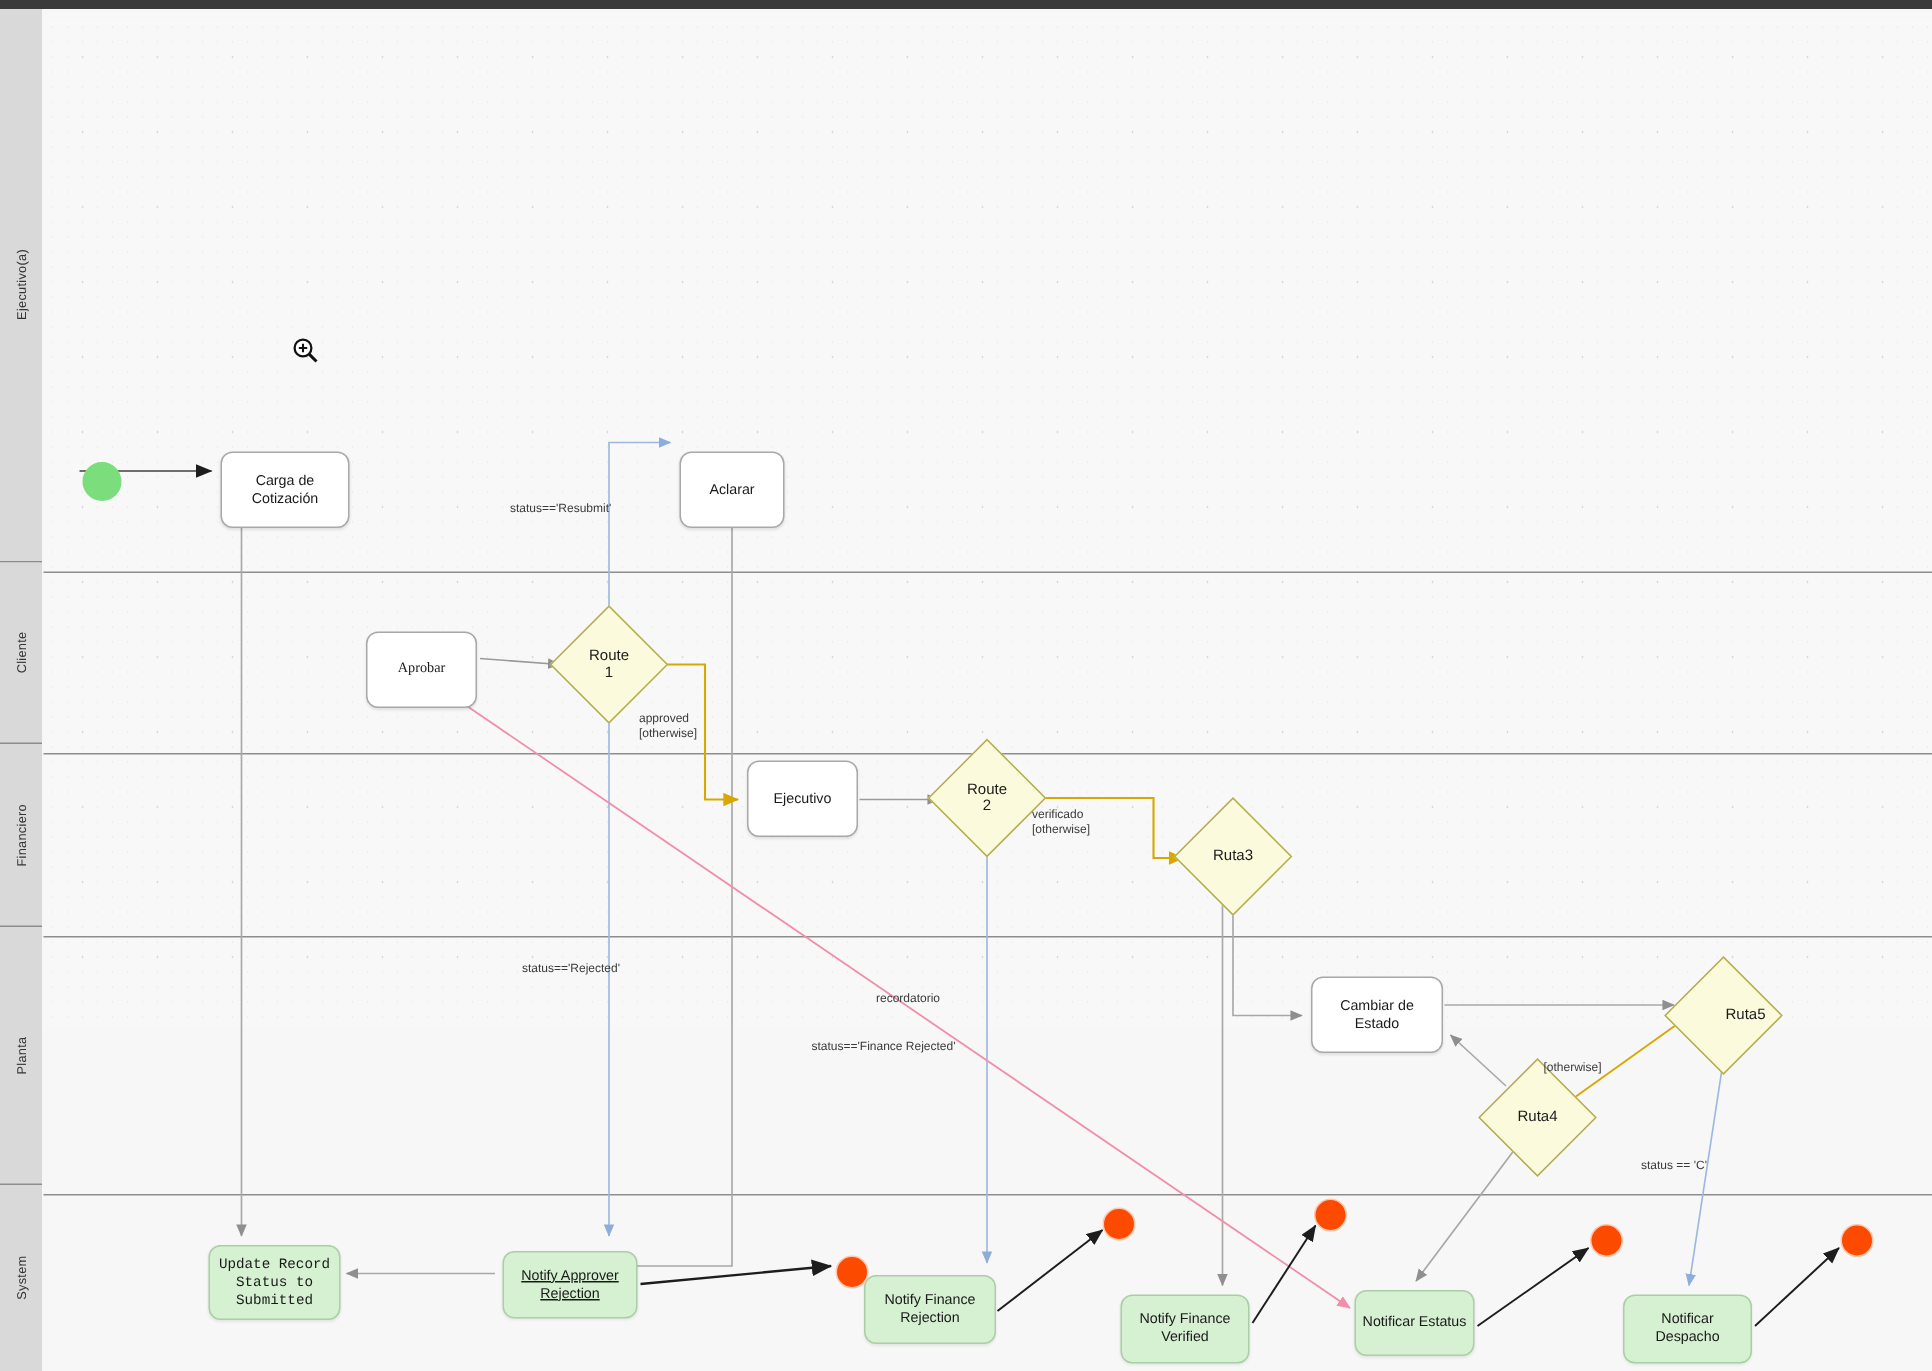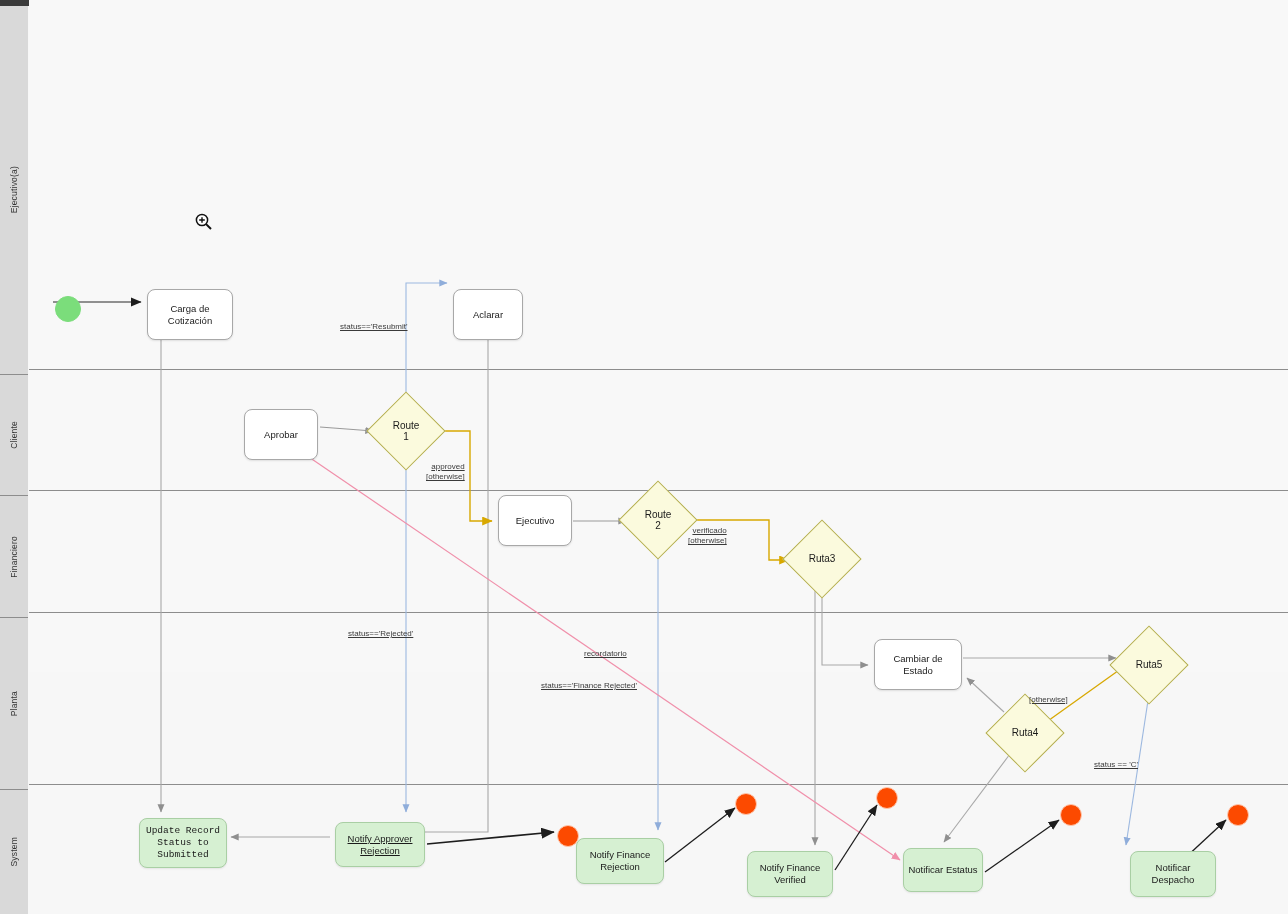--- a/index.html
+++ b/index.html
@@ -33,21 +33,21 @@
   .lane-header:last-child { border-bottom: none; }
   .lane-header span {
     writing-mode: vertical-rl;
     transform: rotate(180deg);
     font-size: 8.5px; color: #333; white-space: nowrap;
     letter-spacing: 0.2px;
   }
 
   
   .canvas {
-    position: absolute; left: 29px; top: 0;
+    position: absolute; left: 29px; top: 12px;
     width: 1259px; height: 672px;
     background-color: #f8f8f8;
     background-image:
       radial-gradient(circle, #cfcfcf 0.6px, transparent 0.7px),
       radial-gradient(circle, #e2e2e2 0.5px, transparent 0.6px);
     background-size: 50px 50px, 10px 10px;
     background-position: 1px 1px, 1px 1px;
   }
   .lane-divider {
     position: absolute; left: 0; width: 1259px; height: 0;
@@ -97,23 +97,22 @@
   .event.start {
     background: #7bdd7b; border: 1px solid #7bdd7b;
   }
   .event.end {
     background: #fc4a00;
     border: 1.5px solid #ffc7ad;
   }
   .edge-label {
     position: absolute;
     font-size: 8px; color: #3a3a3a; line-height: 1.3;
-    white-space: pre-line; text-align: right;
+    white-space: pre-line; text-align: left;
     pointer-events: none;
-    text-decoration: underline;
   }
   .cursor-icon { position: absolute; width: 20px; height: 20px; pointer-events: none; }
 </style>
 </head>
 <body>
 
 <div id="app">
 
   <div class="top-strip"></div>
 
@@ -211,21 +210,21 @@
 
     <div id="nodes-layer">
         <div class="event start" style="left: 26px; top: 296px; width: 26px; height: 26px;"></div>
         <div class="node task" style="left: 118px; top: 289px; width: 86px; height: 51px;">
           <div style="white-space: pre-line;">Carga de
 Cotización</div>
         </div>
         <div class="node task" style="left: 424px; top: 289px; width: 70px; height: 51px;">
           <div style="white-space: pre-line;">Aclarar</div>
         </div>
-        <div class="node task" style="left: 215px; top: 409px; width: 74px; height: 51px;">
+        <div class="node task" style="left: 215px; top: 409px; width: 74px; height: 51px; font-family: Liberation Serif, serif;">
           <div style="white-space: pre-line;">Aprobar</div>
         </div>
         <div class="gateway" style="left: 349px; top: 403px; width: 56px; height: 56px;">
           <div class="diamond"></div>
           <div class="glabel">Route
 1</div>
         </div>
         <div class="node task" style="left: 469px; top: 495px; width: 74px; height: 51px;">
           <div style="white-space: pre-line;">Ejecutivo</div>
         </div>
@@ -235,21 +234,21 @@
 2</div>
         </div>
         <div class="gateway" style="left: 765px; top: 531px; width: 56px; height: 56px;">
           <div class="diamond"></div>
           <div class="glabel">Ruta3</div>
         </div>
         <div class="node task" style="left: 845px; top: 639px; width: 88px; height: 51px;">
           <div style="white-space: pre-line;">Cambiar de
 Estado</div>
         </div>
-        <div class="gateway" style="left: 1092px; top: 637px; width: 56px; height: 56px;">
+        <div class="gateway" style="left: 1092px; top: 637px; width: 56px; height: 56px; justify-content: flex-end;">
           <div class="diamond"></div>
           <div class="glabel">Ruta5</div>
         </div>
         <div class="gateway" style="left: 968px; top: 705px; width: 56px; height: 56px;">
           <div class="diamond"></div>
           <div class="glabel">Ruta4</div>
         </div>
         <div class="node sys" style="left: 110px; top: 818px; width: 88px; height: 50px;">
           <div style="white-space: pre-line; font-family: Liberation Mono, monospace;">Update Record
 Status to
@@ -263,21 +262,21 @@
           <div style="white-space: pre-line;">Notify Finance
 Rejection</div>
         </div>
         <div class="node sys" style="left: 718px; top: 851px; width: 86px; height: 46px;">
           <div style="white-space: pre-line;">Notify Finance
 Verified</div>
         </div>
         <div class="node sys" style="left: 874px; top: 848px; width: 80px; height: 44px;">
           <div style="white-space: pre-line;">Notificar Estatus</div>
         </div>
-        <div class="node sys" style="left: 1053px; top: 851px; width: 86px; height: 46px; margin-left: 48px;">
+        <div class="node sys" style="left: 1053px; top: 851px; width: 86px; height: 46px;">
           <div style="white-space: pre-line;">Notificar
 Despacho</div>
         </div>
         <div class="event end" style="left: 528px; top: 825px; width: 22px; height: 22px;"></div>
         <div class="event end" style="left: 706px; top: 793px; width: 22px; height: 22px;"></div>
         <div class="event end" style="left: 847px; top: 787px; width: 22px; height: 22px;"></div>
         <div class="event end" style="left: 1031px; top: 804px; width: 22px; height: 22px;"></div>
         <div class="event end" style="left: 1198px; top: 804px; width: 22px; height: 22px;"></div>
       </div>
     <div id="labels-layer">

